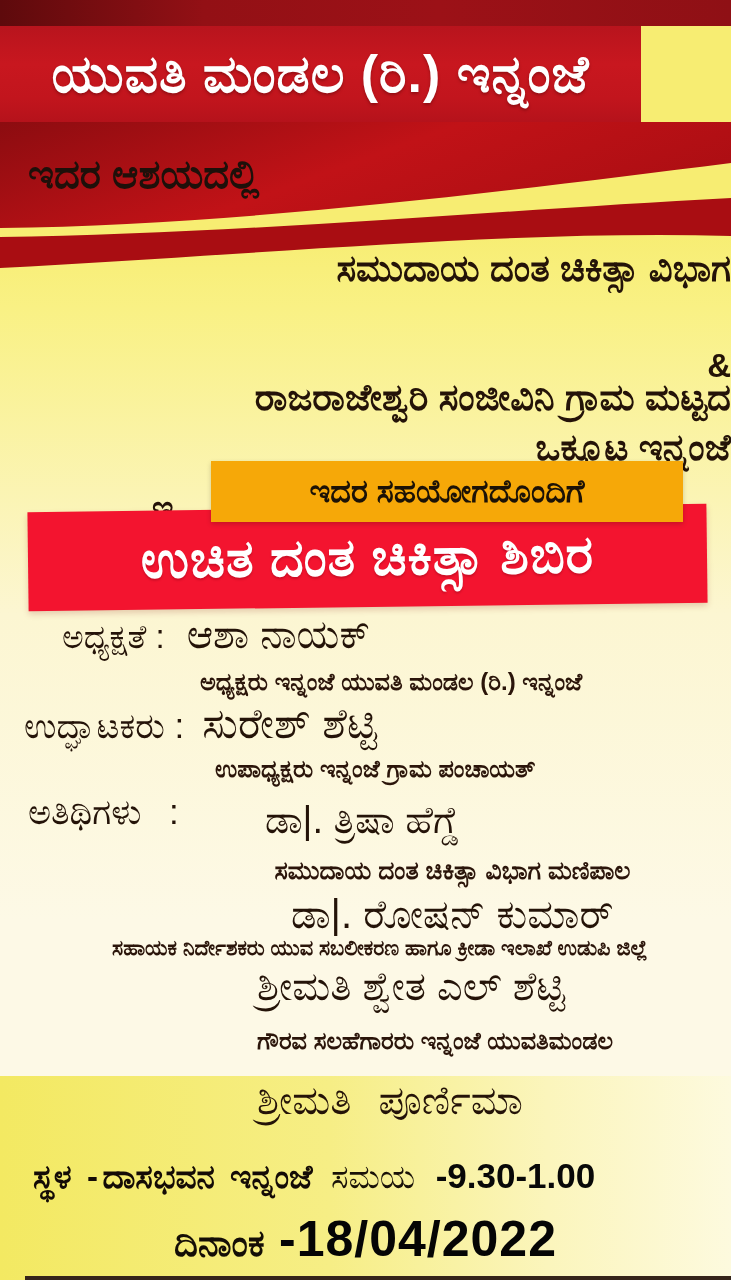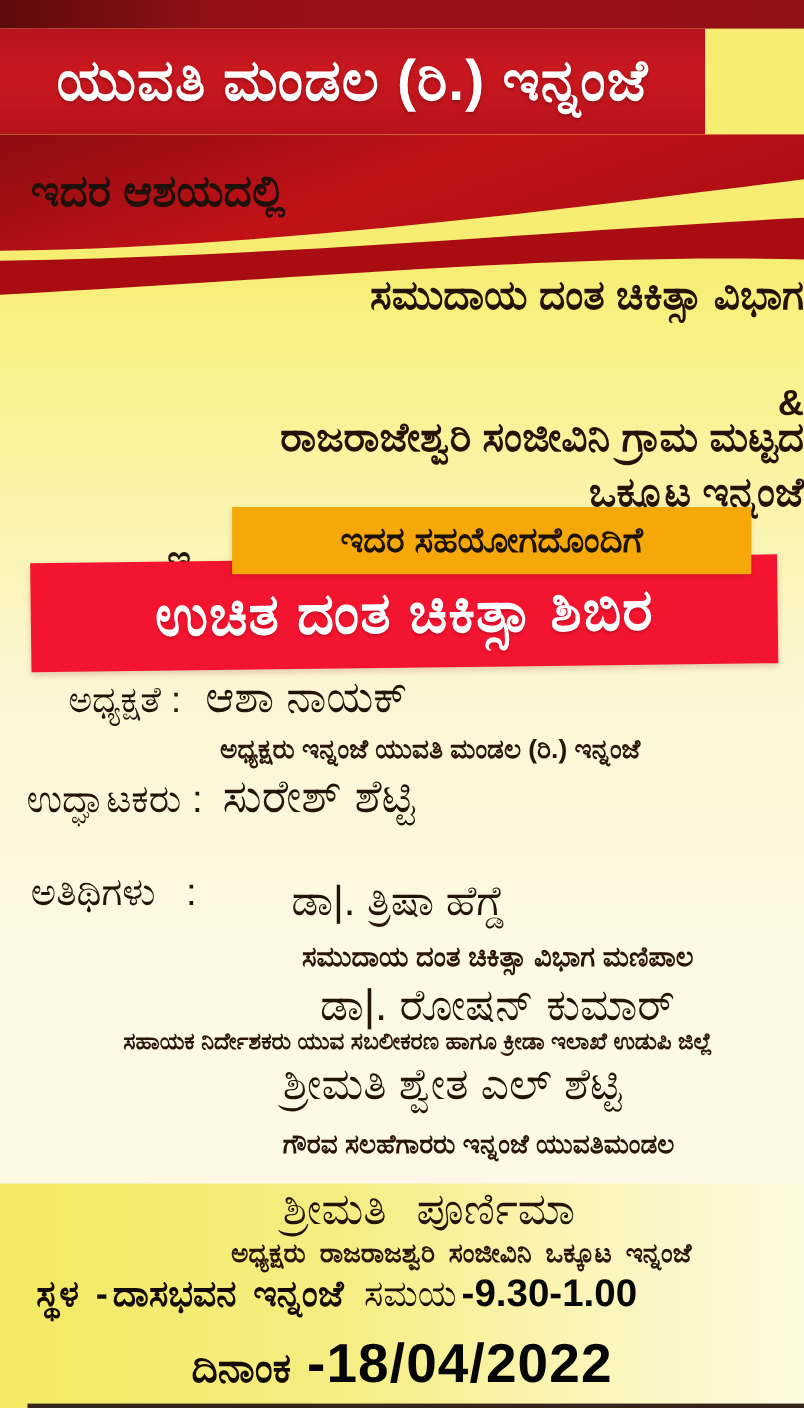--- a/index.html
+++ b/index.html
@@ -58,21 +58,21 @@
   .g2-name{left:257px;top:964px;font-size:40px;}
   .g2-desig{left:257px;top:1027px;font-size:24px;}
   
   .bottom-band{left:0;top:1076px;width:731px;height:204px;
     background:linear-gradient(90deg,#f3e962 0%,#f6ee85 45%,#fbf5bc 75%,#fdfade 100%);}
   .g3-name{left:257px;top:1078px;font-size:40px;word-spacing:16px;z-index:3;}
   .g3-desig{left:210px;top:1126px;font-size:24px;word-spacing:6px;z-index:3;}
   .venue-line{left:33px;top:1156px;z-index:3;white-space:nowrap;}
   .venue-line .strong{font-size:33px;font-weight:700;color:#140b06;word-spacing:6px;}
   .venue-line .mid{font-size:33px;font-weight:400;color:#1a1208;margin-left:14px;}
-  .venue-line .num{font-size:35px;font-weight:800;color:#080808;font-family:"Liberation Sans",sans-serif;}
+  .venue-line .num{font-size:35px;font-weight:800;color:#080808;font-family:"Liberation Sans",sans-serif;margin-left:16px;}
   .date-line{left:0;top:1210px;width:731px;text-align:center;z-index:3;white-space:nowrap;}
   .date-line .lbl{font-size:37px;font-weight:700;color:#140e06;}
   .date-line .num{font-size:50px;font-weight:800;color:#050505;margin-left:10px;letter-spacing:1px;margin-top:48px;}
   .bottom-strip{left:25px;top:1276px;width:706px;height:4px;background:#35241a;z-index:4;}
 </style>
 </head>
 <body>
 
 <div class="poster">
 
@@ -112,36 +112,36 @@
   </div>
 
   <div class="abs d0">
     <span class="row-label">ಅಧ್ಯಕ್ಷತೆ :</span><span class="row-name">ಆಶಾ ನಾಯಕ್</span>
   </div>
   <div class="abs d0-desig row-desig">ಅಧ್ಯಕ್ಷರು ಇನ್ನಂಜೆ ಯುವತಿ ಮಂಡಲ (ರಿ.) ಇನ್ನಂಜೆ</div>
 
   <div class="abs d1">
     <span class="row-label">ಉದ್ಘಾಟಕರು :</span><span class="row-name">ಸುರೇಶ್ ಶೆಟ್ಟಿ</span>
   </div>
+  <div class="abs d1-desig row-desig">ಉಪಾಧ್ಯಕ್ಷರು ಇನ್ನಂಜೆ ಗ್ರಾಮ ಪಂಚಾಯತ್</div>
 
   <div class="abs guests-label row-label">ಅತಿಥಿಗಳು :</div>
 
   <div class="abs g0-name row-name">ಡಾ|. ತ್ರಿಷಾ ಹೆಗ್ಡೆ</div>
   <div class="abs g0-desig row-desig">ಸಮುದಾಯ ದಂತ ಚಿಕಿತ್ಸಾ ವಿಭಾಗ ಮಣಿಪಾಲ</div>
 
   <div class="abs g1-name row-name">ಡಾ|. ರೋಷನ್ ಕುಮಾರ್</div>
   <div class="abs g1-desig row-desig">ಸಹಾಯಕ ನಿರ್ದೇಶಕರು ಯುವ ಸಬಲೀಕರಣ ಹಾಗೂ ಕ್ರೀಡಾ ಇಲಾಖೆ ಉಡುಪಿ ಜಿಲ್ಲೆ</div>
 
   <div class="abs g2-name row-name">ಶ್ರೀಮತಿ ಶ್ವೇತ ಎಲ್ ಶೆಟ್ಟಿ</div>
   <div class="abs g2-desig row-desig">ಗೌರವ ಸಲಹೆಗಾರರು ಇನ್ನಂಜೆ ಯುವತಿಮಂಡಲ</div>
 
   <div class="abs bottom-band"></div>
 
   <div class="abs g3-name row-name">ಶ್ರೀಮತಿ ಪೂರ್ಣಿಮಾ</div>
-  <div class="abs g3-desig row-desig">ಅಧ್ಯಕ್ಷರು ರಾಜರಾಜಶ್ವರಿ ಸಂಜೀವಿನಿ ಒಕ್ಕೂಟ ಇನ್ನಂಜೆ</div>
 
   <div class="abs venue-line">
     <span class="strong">ಸ್ಥಳ -</span>
     <span class="strong">ದಾಸಭವನ ಇನ್ನಂಜೆ</span>
     <span class="mid">ಸಮಯ</span>
     <span class="num">-9.30-1.00</span>
   </div>
 
   <div class="abs date-line">
     <span class="lbl">ದಿನಾಂಕ</span>

